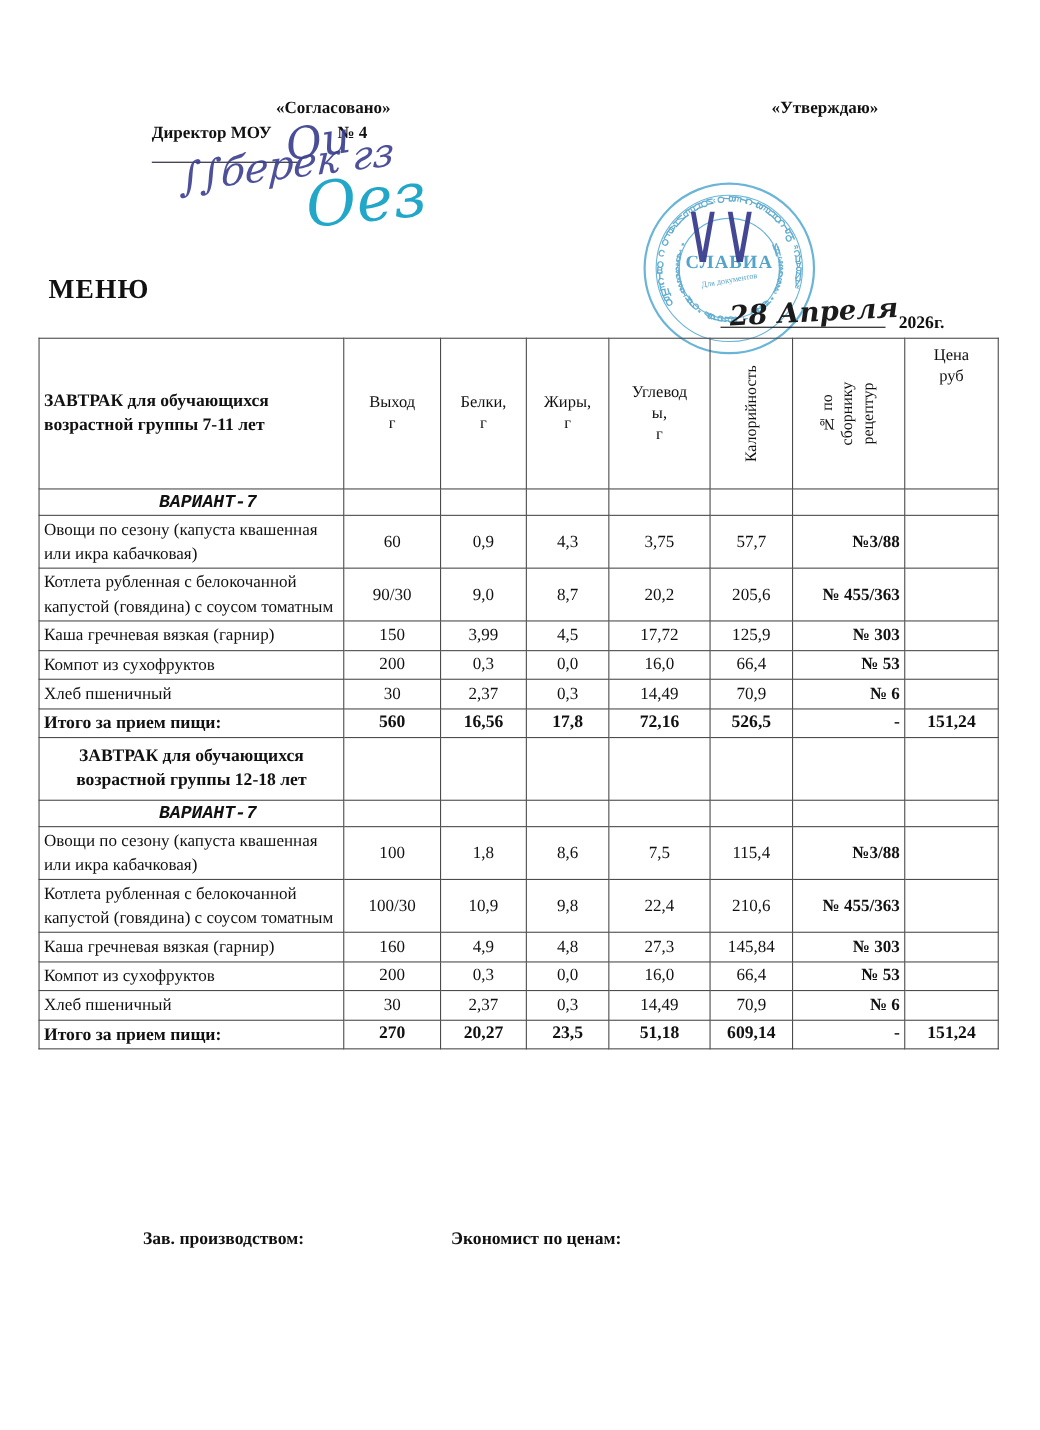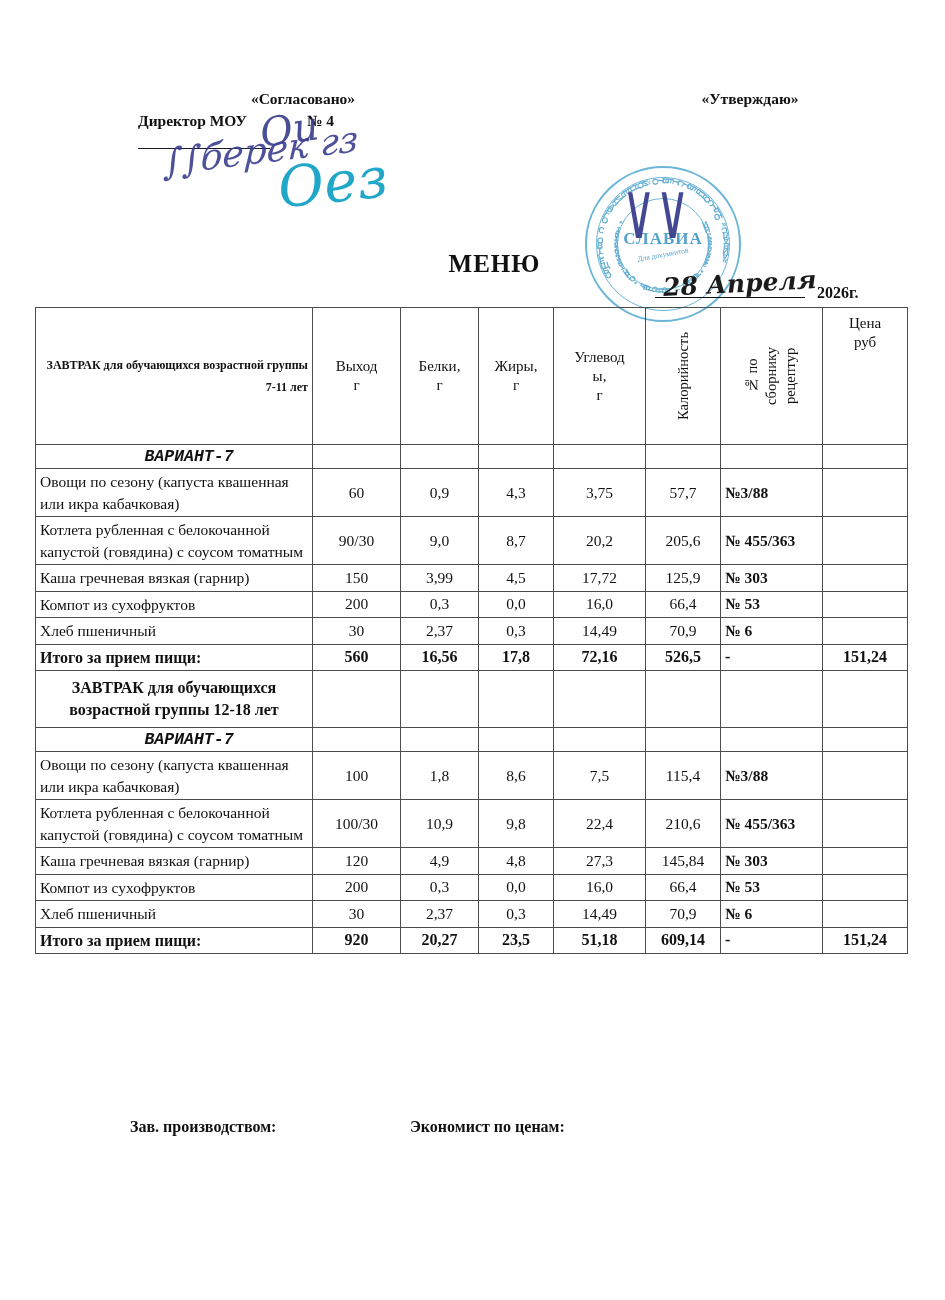--- a/index.html
+++ b/index.html
@@ -155,21 +155,21 @@
     transform: scaleY(1.7);
     opacity: .95;
   }
 
   
   .menu-title {
     position: absolute;
     top: 250px;
     left: 0;
     width: 945px;
-    text-align: center;
+    text-align: left;
     font-size: 25px;
     font-weight: bold;
     letter-spacing: 1px;
   }
   .menu-title span { margin-left: 44px; }
 
   .date-row {
     position: absolute;
     top: 279px;
     left: 655px;
@@ -221,22 +221,22 @@
 
   th.head-cell {
     font-weight: normal;
     text-align: center;
     font-size: 15px;
     height: 128px;
     line-height: 19px;
   }
   th.head-name {
     font-weight: bold;
-    text-align: right;
-    font-size: 12px;
+    text-align: left;
+    font-size: 16px;
     line-height: 22px;
     padding: 0 8px;
   }
   .vtext {
     writing-mode: vertical-rl;
     transform: rotate(180deg);
     white-space: nowrap;
     font-size: 14.5px;
     display: inline-block;
     line-height: 17px;
@@ -260,21 +260,21 @@
     text-align: left;
     font-size: 15.5px;
     line-height: 21.5px;
     padding: 3px 6px 3px 8px;
   }
   td.num {
     text-align: center;
     font-size: 15.5px;
   }
   td.rec {
-    text-align: left;
+    text-align: right;
     font-size: 15.5px;
     font-weight: bold;
     line-height: 20px;
   }
   tr.variant td {
     text-align: center;
     font-weight: bold;
     font-style: italic;
     font-size: 16.5px;
     padding: 2px 0;
@@ -614,21 +614,21 @@
         <td class="num">100/30</td>
         <td class="num">10,9</td>
         <td class="num">9,8</td>
         <td class="num">22,4</td>
         <td class="num">210,6</td>
         <td class="rec">№ 455/363</td>
         <td class="num"></td>
       </tr>
       <tr>
         <td class="dish">Каша гречневая вязкая (гарнир)</td>
-        <td class="num">120</td>
+        <td class="num">160</td>
         <td class="num">4,9</td>
         <td class="num">4,8</td>
         <td class="num">27,3</td>
         <td class="num">145,84</td>
         <td class="rec">№ 303</td>
         <td class="num"></td>
       </tr>
       <tr>
         <td class="dish">Компот из сухофруктов</td>
         <td class="num">200</td>
@@ -644,21 +644,21 @@
         <td class="num">30</td>
         <td class="num">2,37</td>
         <td class="num">0,3</td>
         <td class="num">14,49</td>
         <td class="num">70,9</td>
         <td class="rec">№ 6</td>
         <td class="num"></td>
       </tr>
       <tr class="total">
         <td class="dish">Итого за прием пищи:</td>
-        <td class="num">920</td>
+        <td class="num">270</td>
         <td class="num">20,27</td>
         <td class="num">23,5</td>
         <td class="num">51,18</td>
         <td class="num">609,14</td>
         <td class="rec">-</td>
         <td class="num">151,24</td>
       </tr>
     </tbody>
 </table>
 

